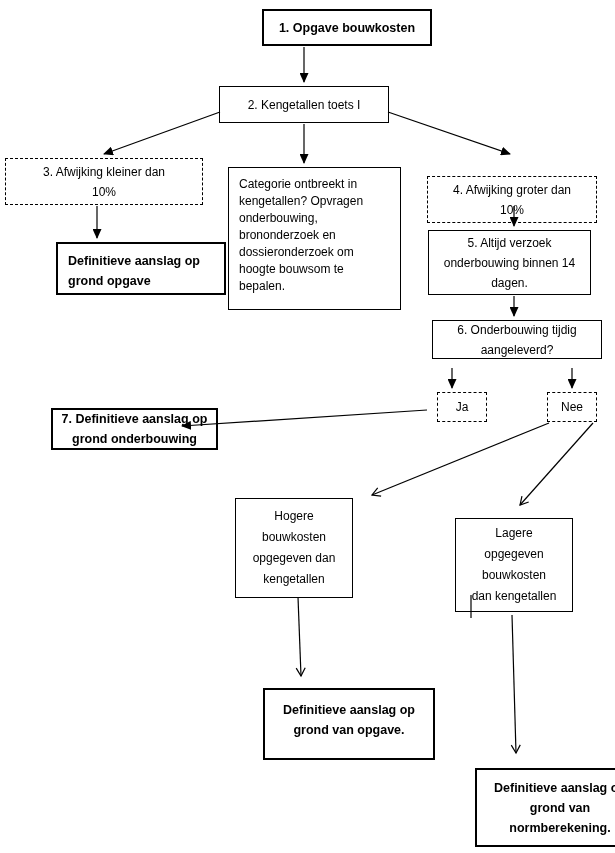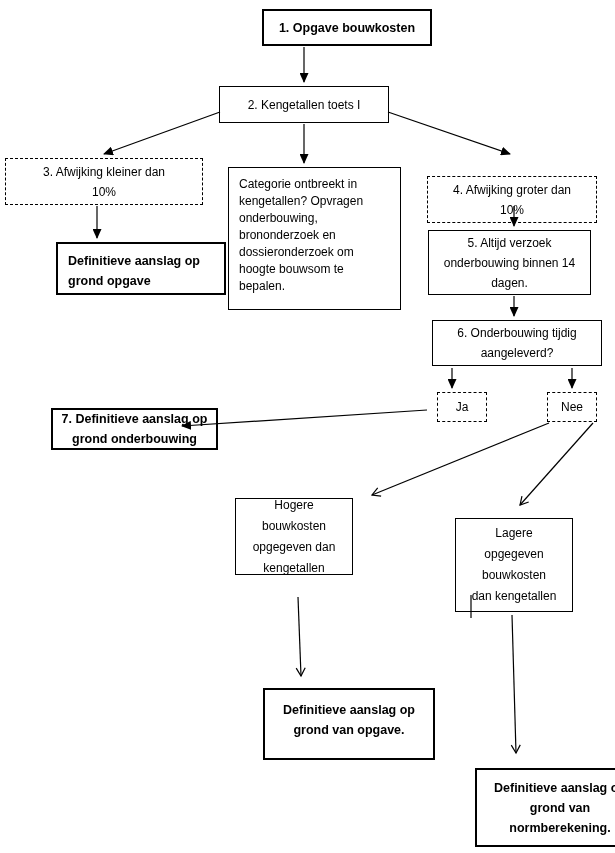--- a/index.html
+++ b/index.html
@@ -50,25 +50,25 @@
     align-items: flex-start;
   }
   
   #n1        { left: 219px; top: 9px;   width: 170px; height: 37px; }
   #n2        { left: 219px; top: 86px;  width: 170px; height: 37px; }
   #n3        { left: 5px;  top: 158px; width: 198px; height: 47px; }
   #ncat      { left: 228px; top: 167px; width: 173px; height: 143px; padding: 8px 6px 6px 10px; line-height: 17px; }
   #n4        { left: 427px; top: 158px; width: 170px; height: 47px; margin-top: 18px; }
   #ndefl     { left: 13px;  top: 242px; width: 170px; height: 53px; padding: 7px 6px 4px 10px; }
   #n5        { left: 428px; top: 230px; width: 163px; height: 65px; }
-  #n6        { left: 432px; top: 320px; width: 170px; height: 46px; }
+  #n6        { left: 432px; top: 320px; width: 170px; height: 39px; }
   #nja       { left: 437px; top: 392px; width: 50px;  height: 30px; }
   #nnee      { left: 547px; top: 392px; width: 50px;  height: 30px; }
   #n7        { left: 8px;   top: 408px; width: 167px; height: 42px; }
-  #nhoger    { left: 235px; top: 498px; width: 118px; height: 77px; line-height: 21px; }
+  #nhoger    { left: 235px; top: 498px; width: 118px; height: 100px; line-height: 21px; }
   #nlager    { left: 455px; top: 518px; width: 118px; height: 94px; line-height: 21px; }
   #ndefonder { left: 220px; top: 688px; width: 172px; height: 72px; padding-top: 10px; }
   #ndefnorm  { left: 432px; top: 768px; width: 170px; height: 79px; }
   line { stroke: #000000; stroke-width: 1.2; }
 </style>
 </head>
 <body>
 
 <div id="canvas">
 

